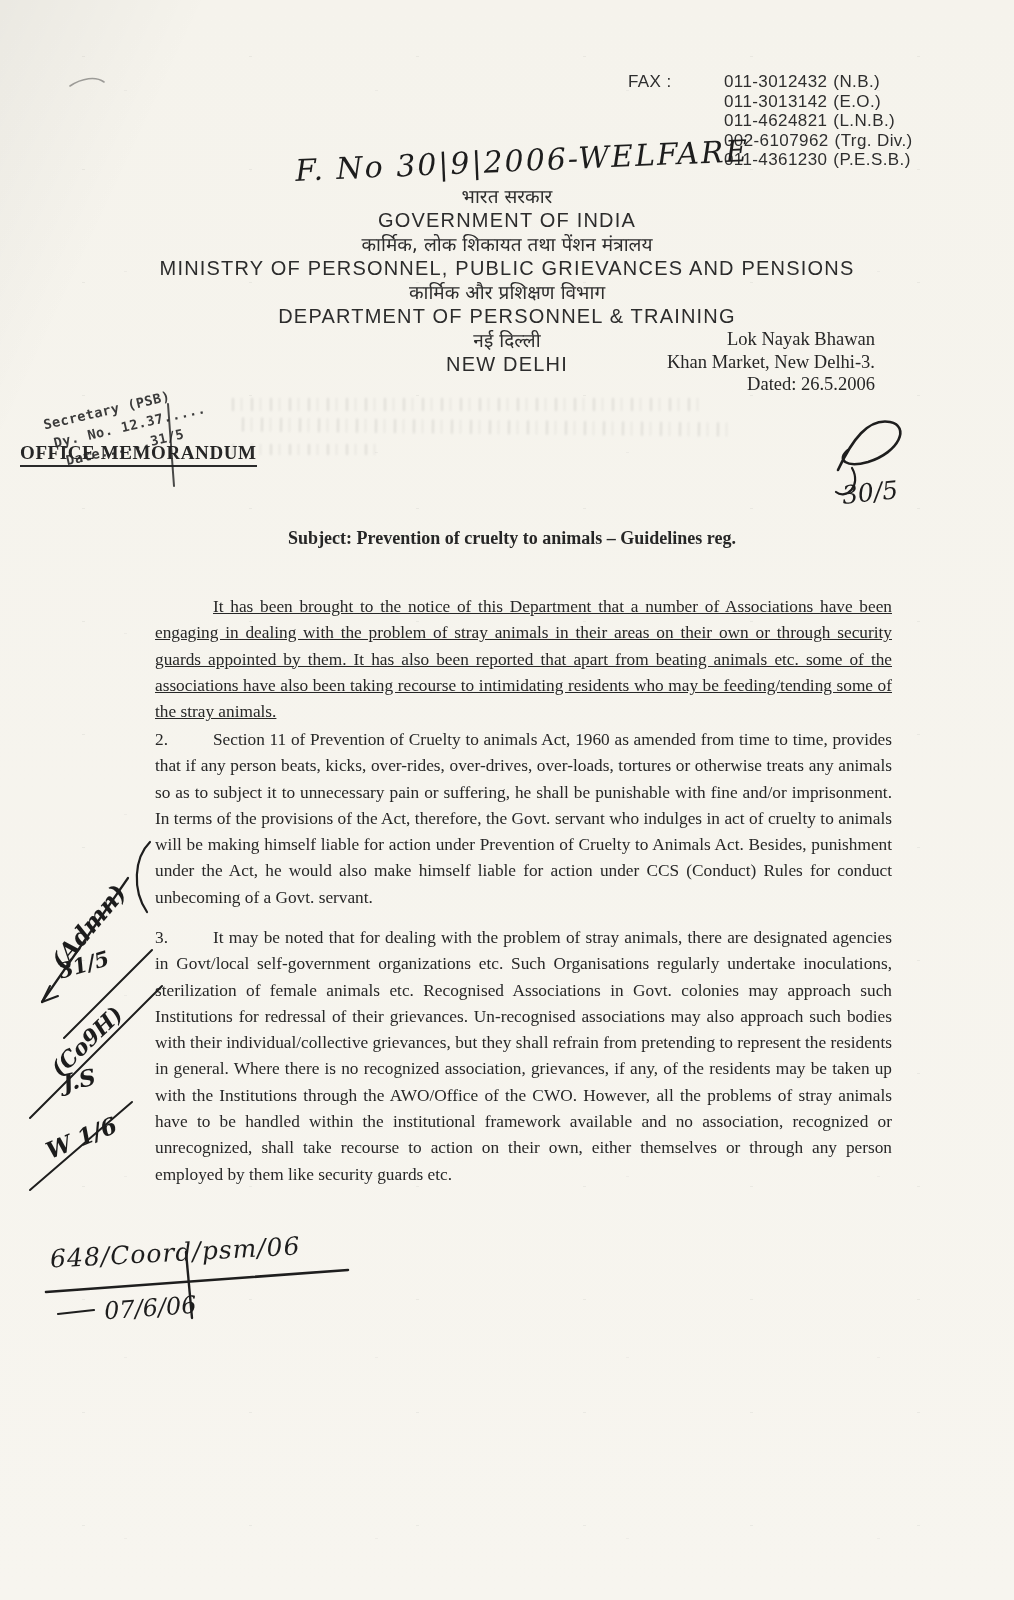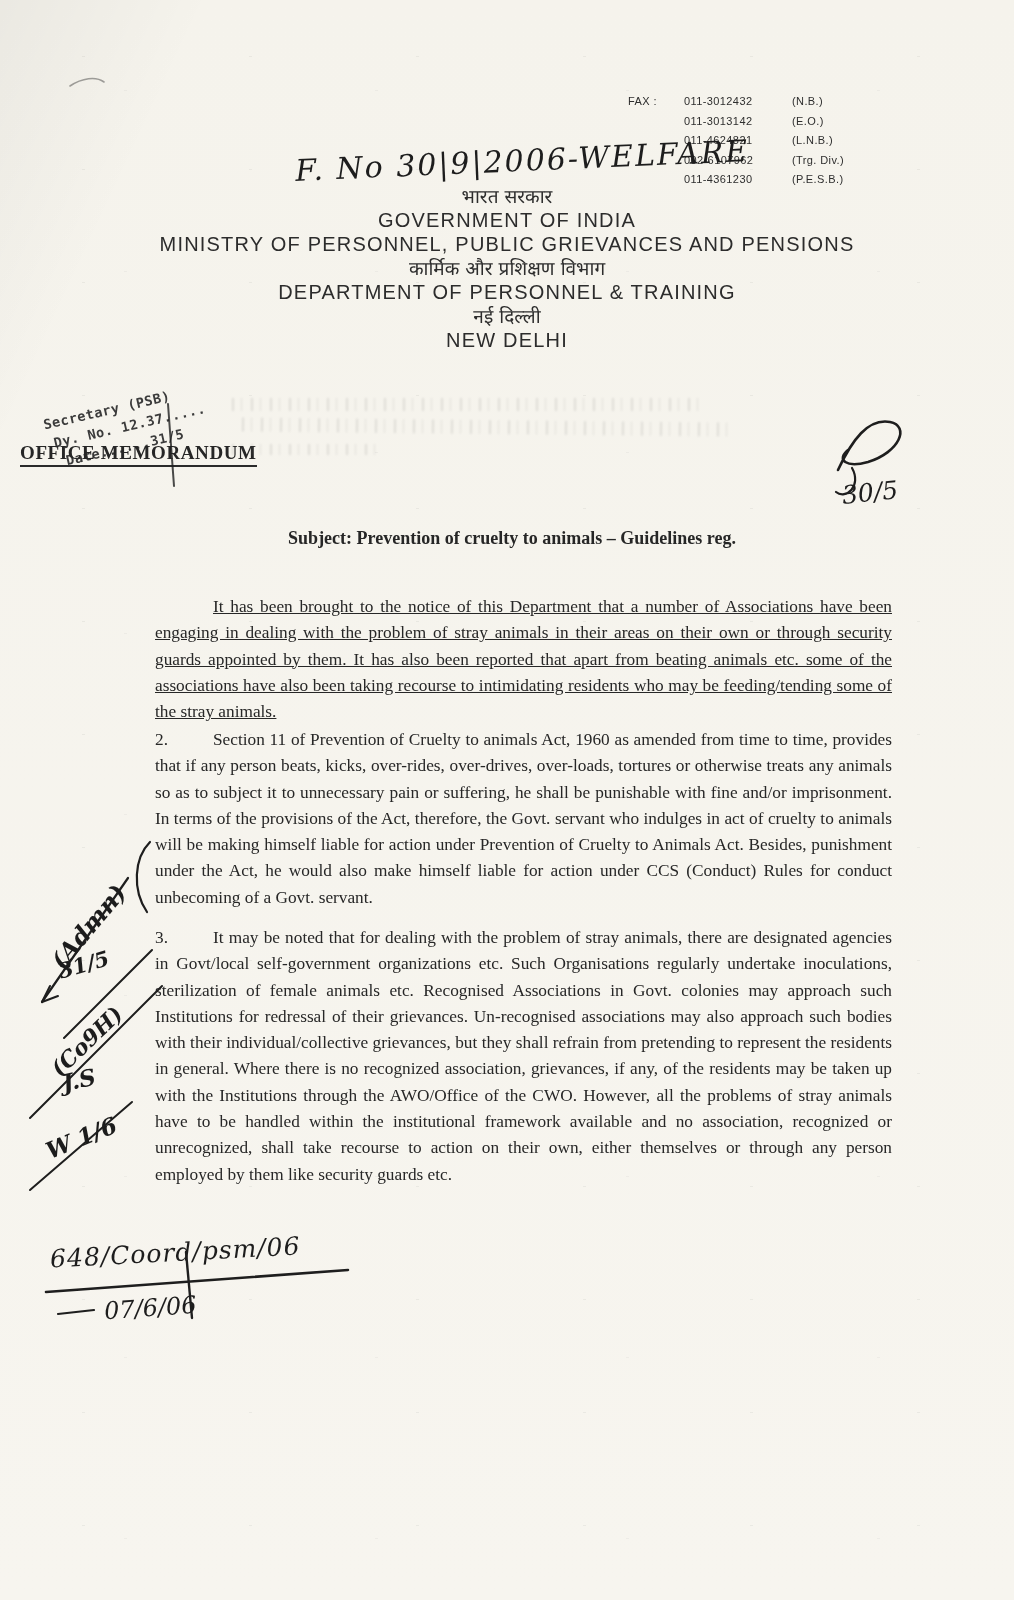--- a/index.html
+++ b/index.html
@@ -12,25 +12,25 @@
       linear-gradient(115deg, rgba(0,0,0,.045) 0%, rgba(0,0,0,0) 12%),
       linear-gradient(0deg, #f7f5ef, #f5f3ec);
     background-size:167px 113px, 251px 181px, 100% 100%, 100% 100%;
     overflow:hidden;
     font-family:"Liberation Serif", serif;
     color:#262626;
   }
   .abs{position:absolute;}
 
   
-  .fax{left:628px;top:92px;font-family:"Liberation Sans", sans-serif;
-       font-size:11px;line-height:19.5px;color:#2e2e2e;letter-spacing:.4px;}
+  .fax{left:628px;top:72px;font-family:"Liberation Sans", sans-serif;
+       font-size:17px;line-height:19.5px;color:#2e2e2e;letter-spacing:.4px;}
   .fax-row{display:flex;white-space:nowrap;}
   .fax-label{width:56px;display:inline-block;}
-  .fax-number{display:inline-block;min-width:102px;}
+  .fax-number{display:inline-block;min-width:102px;margin-left:40px;}
   .fax-dept{display:inline-block;margin-left:6px;}
   .fax-row + .fax-row .fax-label{visibility:hidden;}
 
   
   .hw{font-family:"DejaVu Serif", serif;font-style:italic;color:#1d1d1d;}
   .fileno{left:295px;top:143px;font-size:30px;letter-spacing:2px;
           transform:rotate(-2.5deg);white-space:nowrap;}
 
   
   .letterhead{left:0;top:184px;width:958px;text-align:center;padding-left:28px;}
@@ -121,27 +121,33 @@
       <span class="fax-number">011-4361230</span>
       <span class="fax-dept">(P.E.S.B.)</span>
     </div>
   </div>
 
   <div class="abs hw fileno">F. No 30|9|2006-WELFARE</div>
 
   <div class="abs letterhead">
     <div class="lh-hi">भारत सरकार</div>
     <div class="lh-en">GOVERNMENT OF INDIA</div>
+    <div class="lh-hi">कार्मिक, लोक शिकायत तथा पेंशन मंत्रालय</div>
     <div class="lh-en">MINISTRY OF PERSONNEL, PUBLIC GRIEVANCES AND PENSIONS</div>
     <div class="lh-hi">कार्मिक और प्रशिक्षण विभाग</div>
     <div class="lh-en">DEPARTMENT OF PERSONNEL &amp; TRAINING</div>
     <div class="lh-hi">नई दिल्ली</div>
     <div class="lh-en">NEW DELHI</div>
   </div>
 
+  <div class="abs origin">
+    <div>Lok Nayak Bhawan</div>
+    <div>Khan Market, New Delhi-3.</div>
+    <div>Dated: 26.5.2006</div>
+  </div>
 
   <div class="abs stamp">
     <div class="st1">Secretary (PSB)</div>
     <div class="st2">Dy. No. 12.37.....</div>
     <div class="st3">Date......31/5</div>
   </div>
 
   <div class="abs titlewrap">
     <span class="om-title">OFFICE MEMORANDUM</span>
   </div>

